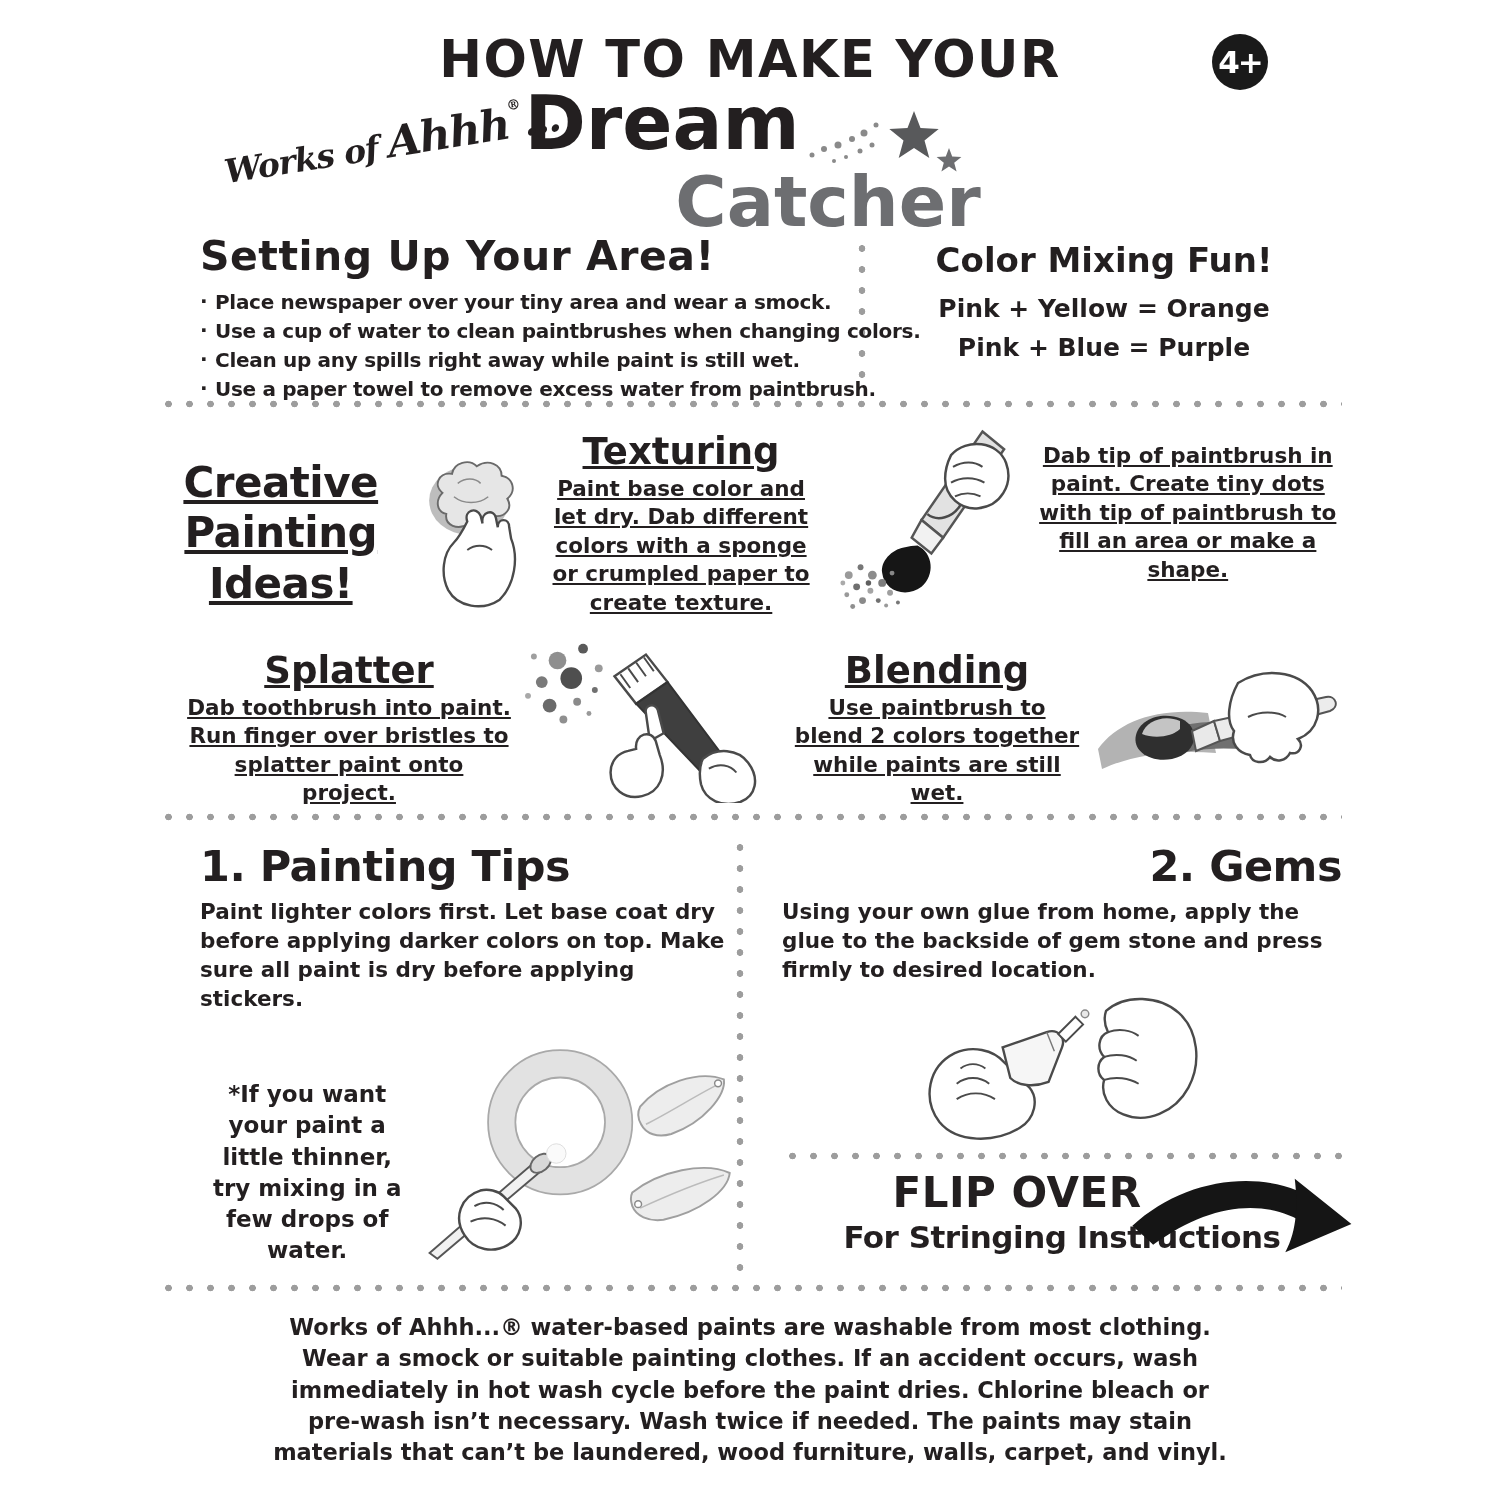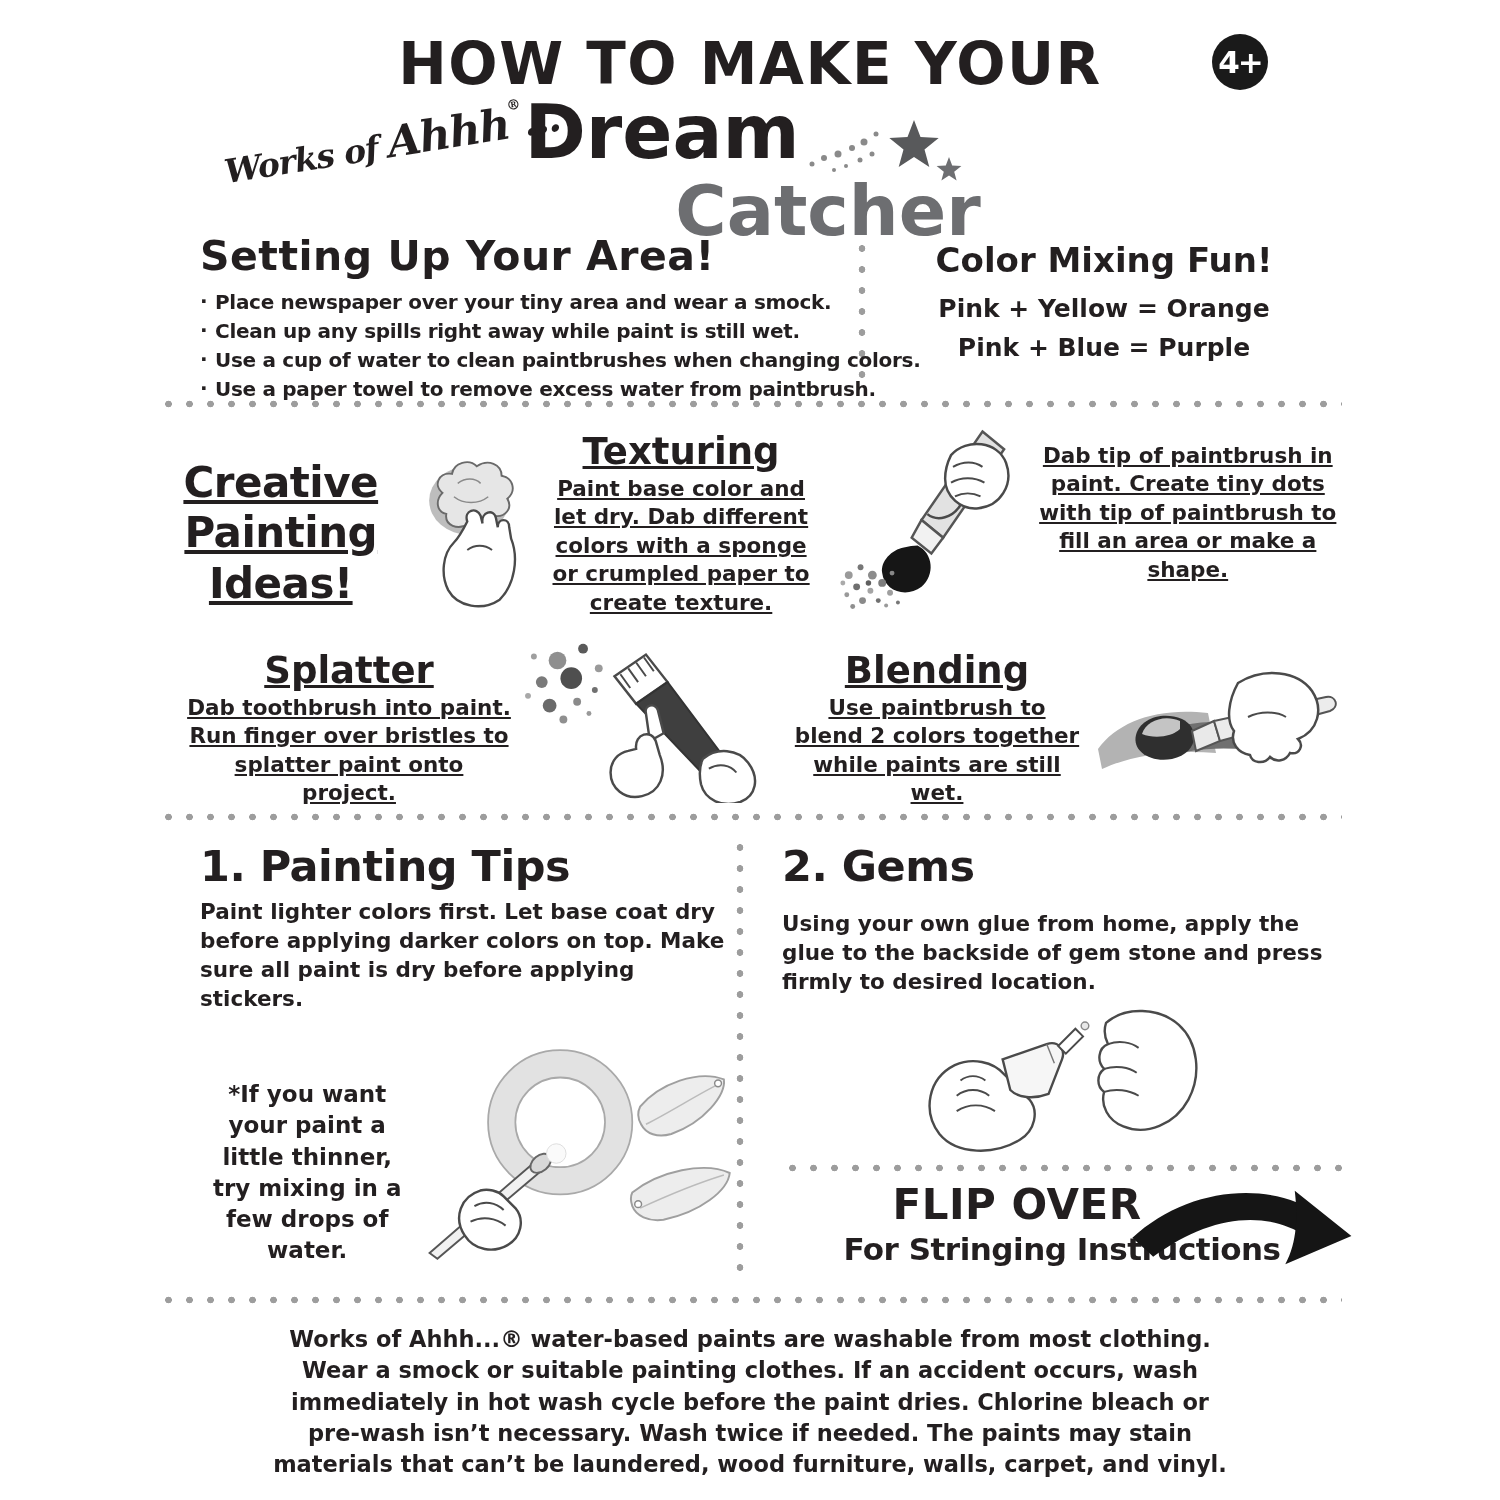--- a/index.html
+++ b/index.html
@@ -14,21 +14,21 @@
         background-size:8px 21px;background-repeat:repeat-y;background-position:center top;}
   
   .header{position:relative;height:228px;}
   .brand{position:absolute;left:222px;top:116px;transform:rotate(-9deg);
          font-family:"DejaVu Serif", serif;font-style:italic;font-weight:700;white-space:nowrap;}
   .brand-part1{font-size:33px;letter-spacing:-1px;}
   .brand-part2{font-size:43px;letter-spacing:-1px;}
   .brand-reg{font-size:14px;vertical-align:28px;}
   .brand-dots{font-size:40px;letter-spacing:-2px;}
   .title-block{text-align:center;padding-top:30px;}
-  .title-line1{font-size:58px;font-weight:800;letter-spacing:1.5px;}
+  .title-line1{font-size:51px;font-weight:800;letter-spacing:1.5px;}
   .dream-row{display:flex;justify-content:center;align-items:flex-start;margin-top:0;}
   .dream{font-size:74px;font-weight:800;line-height:0.92;letter-spacing:0;}
   .stars-svg{margin-top:14px;margin-left:6px;}
   .catcher{font-size:70px;font-weight:800;color:#6d6e71;line-height:0.9;margin-top:-12px;transform:translateX(78px);}
   .age-badge{position:absolute;right:232px;top:34px;width:56px;height:56px;border-radius:50%;
              background:#1a1a1a;color:#fff;font-size:31px;font-weight:800;
              display:flex;align-items:center;justify-content:center;letter-spacing:-2px;}
   
   .row1{display:flex;margin:4px 158px 0;height:162px;}
   .setup-col{width:700px;padding-left:42px;box-sizing:border-box;}
@@ -106,22 +106,22 @@
       <div class="catcher">Catcher</div>
     </div>
 
     <div class="age-badge">4+</div>
   </div>
 
   <div class="row1">
     <div class="setup-col">
       <h2 class="setup-heading" style="margin:0 0 8px;">Setting Up Your Area!</h2>
       <div class="bullet">Place newspaper over your tiny area and wear a smock.</div>
+      <div class="bullet">Use a cup of water to clean paintbrushes when changing colors.</div>
       <div class="bullet">Clean up any spills right away while paint is still wet.</div>
-      <div class="bullet">Use a cup of water to clean paintbrushes when changing colors.</div>
       <div class="bullet">Use a paper towel to remove excess water from paintbrush.</div>
     </div>
     <div class="vdiv vdiv-row1"></div>
     <div class="mixing-col">
       <h2 class="mixing-heading" style="margin:0 0 10px;">Color Mixing Fun!</h2>
       <div class="mix-line">Pink + Yellow = Orange</div>
       <div class="mix-line">Pink + Blue = Purple</div>
     </div>
   </div>
 
@@ -247,21 +247,21 @@
           <path d="M224,152 C252,130 298,120 324,132 C322,150 294,172 256,180 C240,182 228,176 224,166 C222,160 222,156 224,152 Z" fill="#ededed" stroke="#9f9f9f" stroke-width="2"></path>
           <path d="M232,168 C258,156 292,142 318,134" stroke="#bbb" stroke-width="1.5" fill="none"></path>
           <circle cx="230" cy="164" r="3.5" fill="#fff" stroke="#8a8a8a" stroke-width="1.5"></circle>
         </svg>
       </div>
     </div>
 
     <div class="vdiv vdiv-row3"></div>
 
     <div class="step-right">
-      <h2 class="step-heading" style="margin:14px 0 18px;">2. Gems</h2>
+      <h2 class="step-heading" style="margin:14px 0 6px;text-align:right;">2. Gems</h2>
       <p class="step-body">Using your own glue from home, apply the glue to the backside of gem stone and press firmly to desired location.</p>
 
       <svg class="gems-svg" width="300" height="158" viewBox="0 0 300 165">
         <path d="M22,140 C4,116 10,82 38,68 C56,60 78,64 90,78 L116,104 C126,116 122,136 106,146 C80,162 40,162 22,140 Z" fill="#fff" stroke="#4a4a4a" stroke-width="2.5"></path>
         <path d="M44,84 C52,78 62,78 70,84 M40,100 C50,92 64,92 74,100 M40,116 C52,108 68,108 80,116" stroke="#4a4a4a" fill="none" stroke-width="2"></path>
         <path d="M88,62 L134,46 C146,42 154,52 150,62 L136,98 C120,104 104,102 96,94 Z" fill="#f6f6f6" stroke="#4a4a4a" stroke-width="2.5"></path>
         <path d="M134,46 L142,66" stroke="#777" stroke-width="1.5"></path>
         <path d="M146,48 L164,30 L172,38 L154,56 Z" fill="#fff" stroke="#4a4a4a" stroke-width="2"></path>
         <circle cx="174" cy="27" r="4" fill="#e8e8e8" stroke="#888" stroke-width="1.5"></circle>
         <path d="M196,24 C216,6 252,8 272,26 C292,44 296,78 282,104 C268,130 238,142 214,132 C198,126 190,110 194,96 C186,90 186,78 194,72 C186,64 188,50 198,46 C194,38 194,30 196,24 Z" fill="#fff" stroke="#4a4a4a" stroke-width="2.5"></path>

